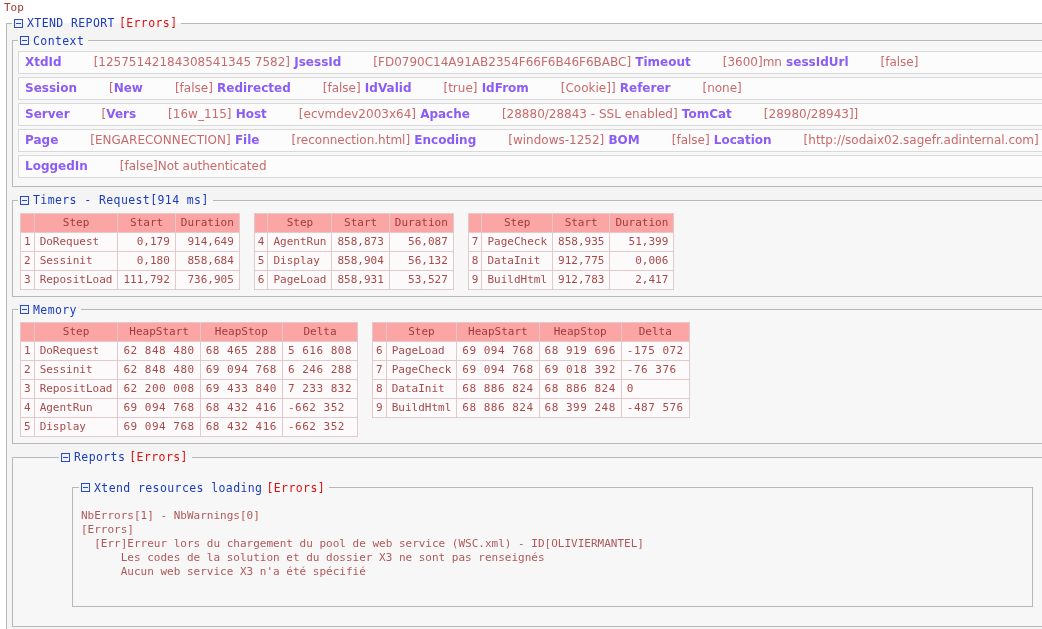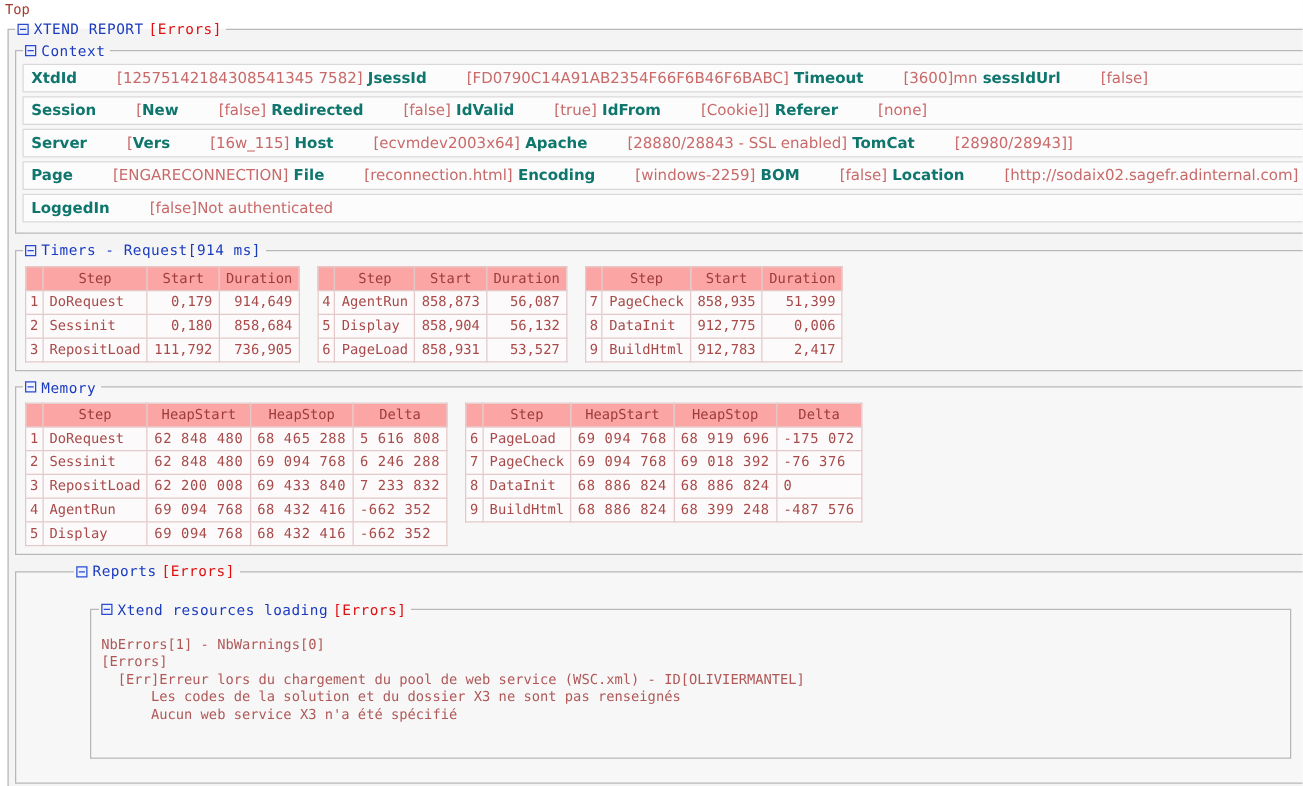--- a/index.html
+++ b/index.html
@@ -82,21 +82,21 @@
     margin: 0 0 3px 0;
     font-family: "DejaVu Sans", "Liberation Sans", sans-serif;
     font-size: 12px;
     color: #c25a5a;
     white-space: nowrap;
     overflow: hidden;
   }
   .ctx-row:last-child { margin-bottom: 4px; }
   .k {
     font-weight: bold;
-    color: #0f766e;
+    color: #8b5cf6;
     font-family: "DejaVu Sans", "Liberation Sans", sans-serif;
   }
   .v { color: #c96a6a; font-weight: normal; padding-left: 32px; }
 
   
   .tables-row {
     display: flex;
     gap: 14px;
     align-items: flex-start;
     padding: 2px 0 2px 2px;
@@ -163,21 +163,21 @@
     <legend>
       <span class="legend-inner">
         <span class="collapse-box"></span>
         <span class="legend-title">Context</span>
       </span>
     </legend>
     <div id="context-rows">
         <div class="ctx-row"><span class="k">XtdId</span><span class="v">[12575142184308541345 7582]</span><span class="k"> JsessId</span><span class="v">[FD0790C14A91AB2354F66F6B46F6BABC]</span><span class="k"> Timeout</span><span class="v">[3600]mn</span><span class="k"> sessIdUrl</span><span class="v">[false]</span></div>
         <div class="ctx-row"><span class="k">Session</span><span class="v">[</span><span class="k">New</span><span class="v">[false]</span><span class="k"> Redirected</span><span class="v">[false]</span><span class="k"> IdValid</span><span class="v">[true]</span><span class="k"> IdFrom</span><span class="v">[Cookie]]</span><span class="k"> Referer</span><span class="v">[none]</span></div>
         <div class="ctx-row"><span class="k">Server</span><span class="v">[</span><span class="k">Vers</span><span class="v">[16w_115]</span><span class="k"> Host</span><span class="v">[ecvmdev2003x64]</span><span class="k"> Apache</span><span class="v">[28880/28843 - SSL enabled]</span><span class="k"> TomCat</span><span class="v">[28980/28943]]</span></div>
-        <div class="ctx-row"><span class="k">Page</span><span class="v">[ENGARECONNECTION]</span><span class="k"> File</span><span class="v">[reconnection.html]</span><span class="k"> Encoding</span><span class="v">[windows-2259]</span><span class="k"> BOM</span><span class="v">[false]</span><span class="k"> Location</span><span class="v">[http://sodaix02.sagefr.adinternal.com]</span></div>
+        <div class="ctx-row"><span class="k">Page</span><span class="v">[ENGARECONNECTION]</span><span class="k"> File</span><span class="v">[reconnection.html]</span><span class="k"> Encoding</span><span class="v">[windows-1252]</span><span class="k"> BOM</span><span class="v">[false]</span><span class="k"> Location</span><span class="v">[http://sodaix02.sagefr.adinternal.com]</span></div>
         <div class="ctx-row"><span class="k">LoggedIn</span><span class="v">[false]Not authenticated</span></div>
       </div>
   </fieldset>
 
   <fieldset class="panel lvl2" style="margin:0 0 6px 0;">
     <legend>
       <span class="legend-inner">
         <span class="collapse-box"></span>
         <span class="legend-title">Timers - Request[914 ms]</span>
       </span>

